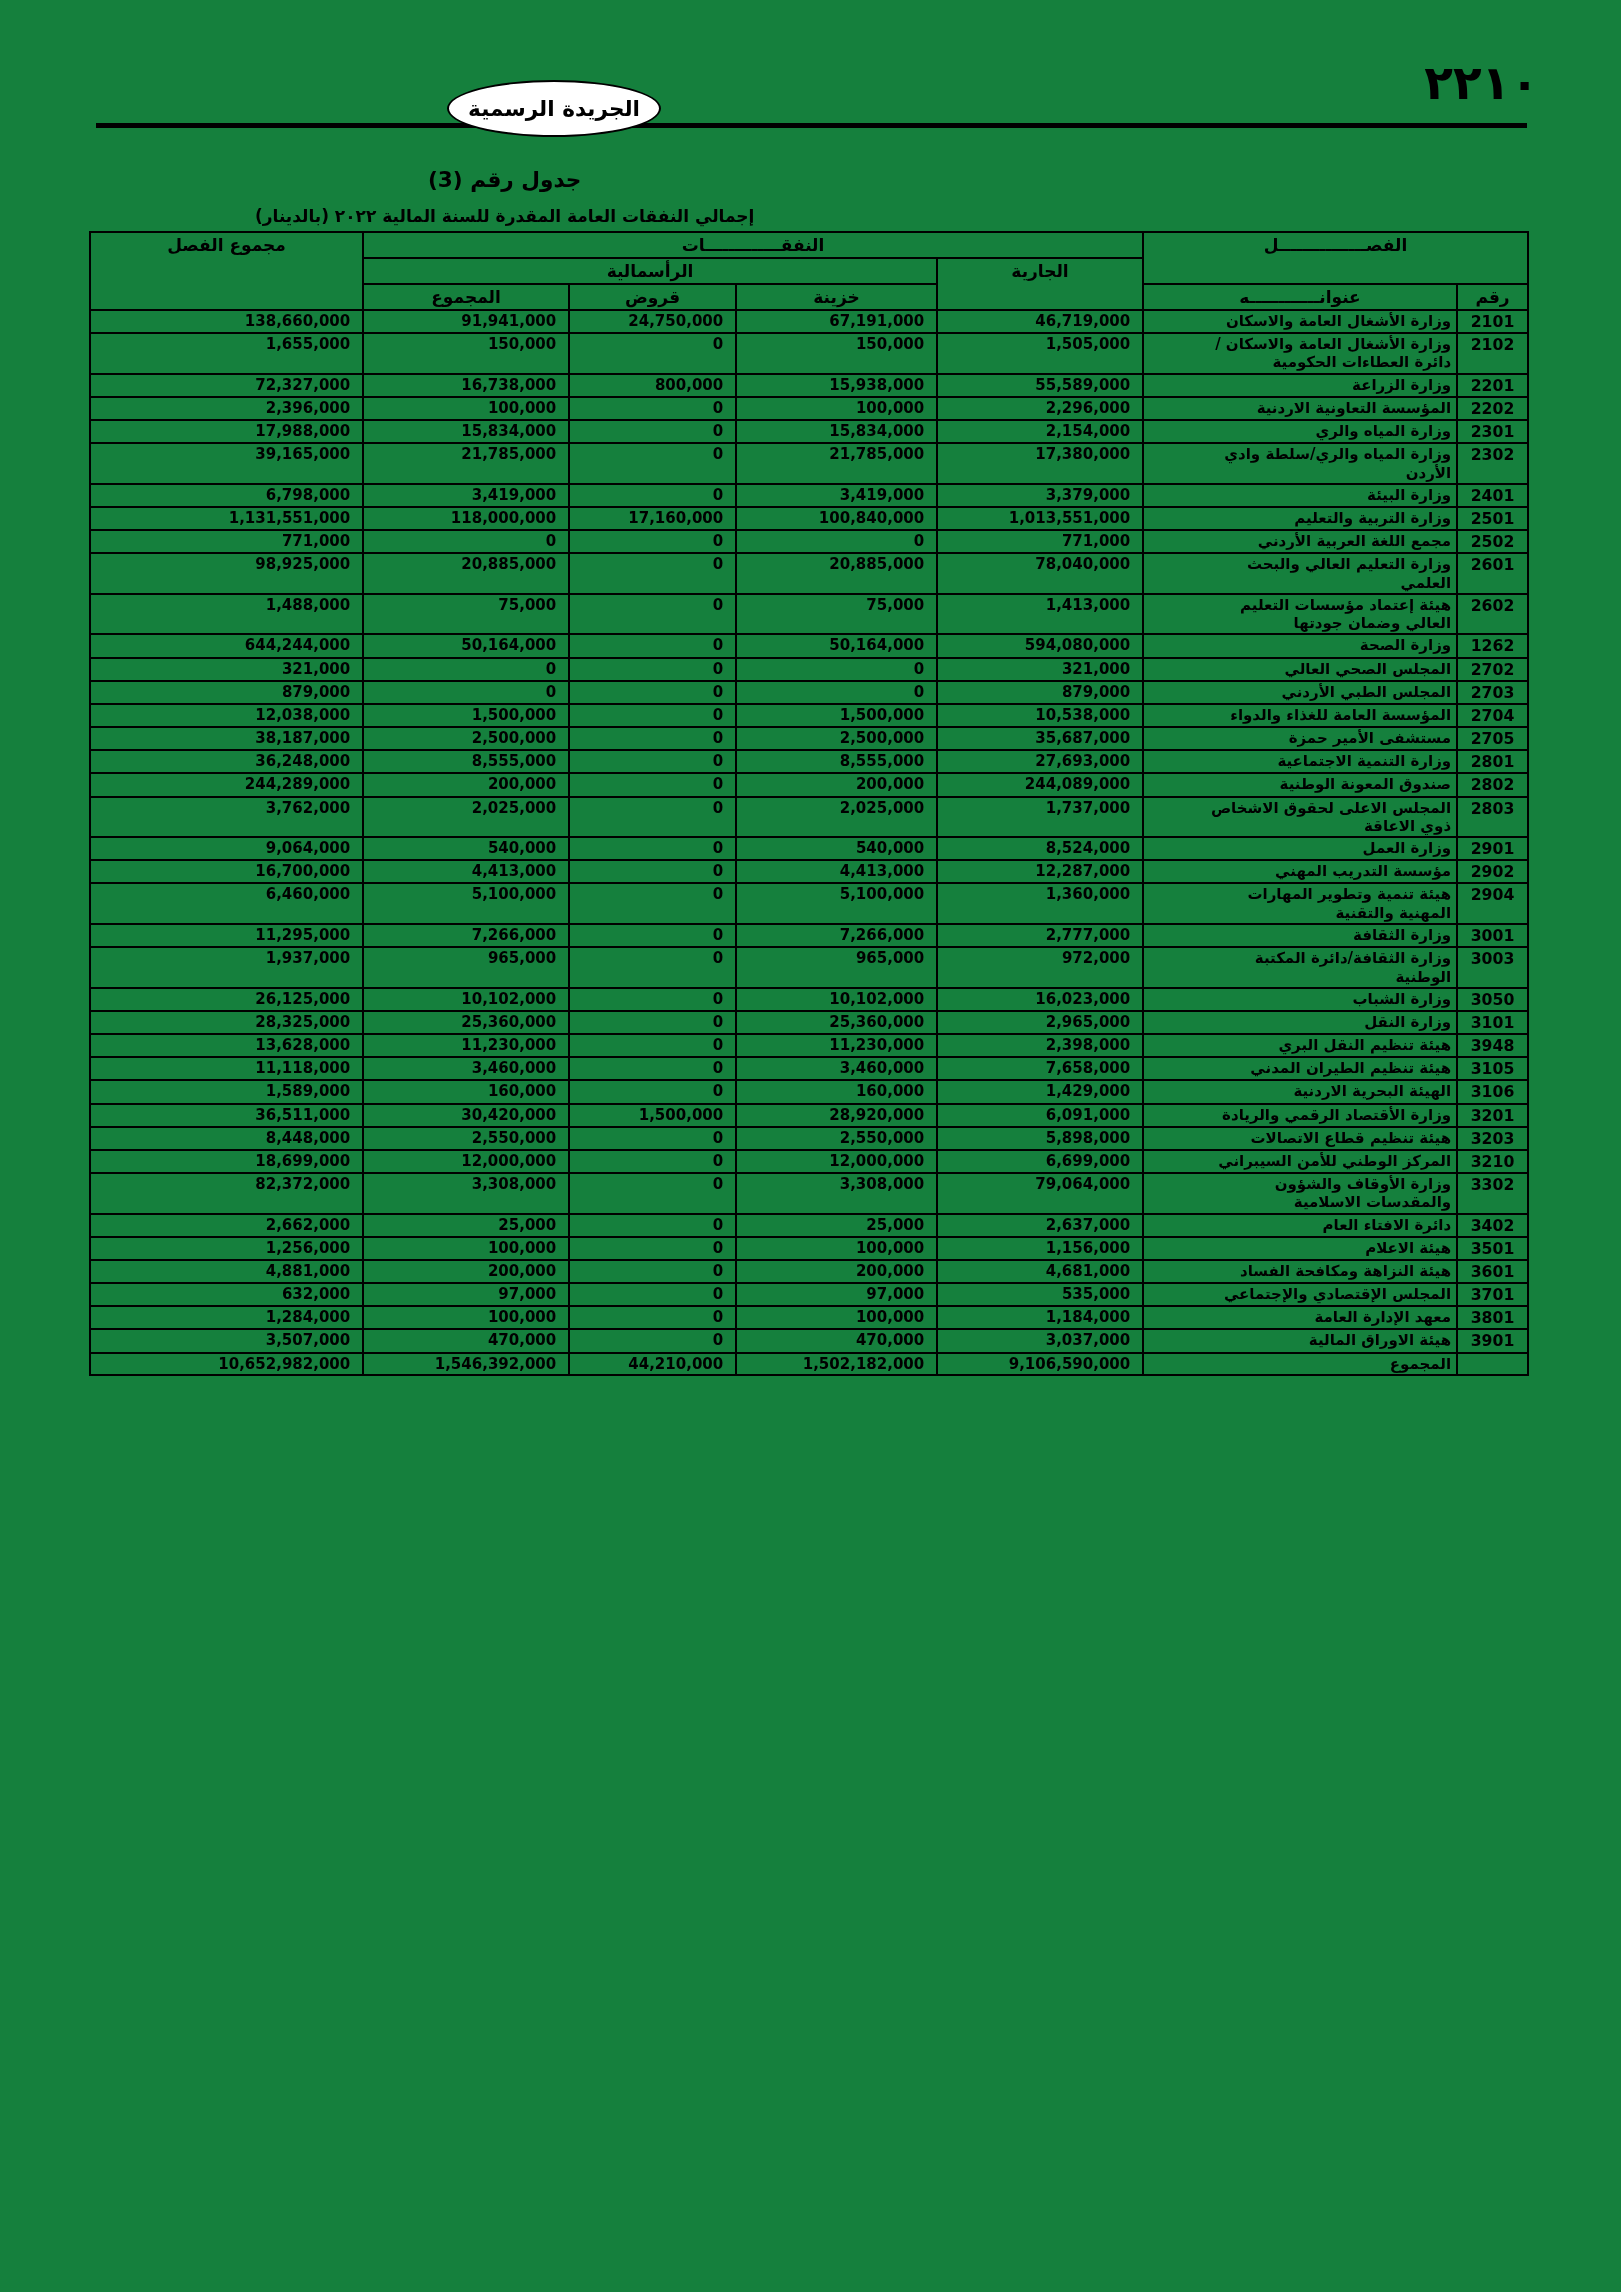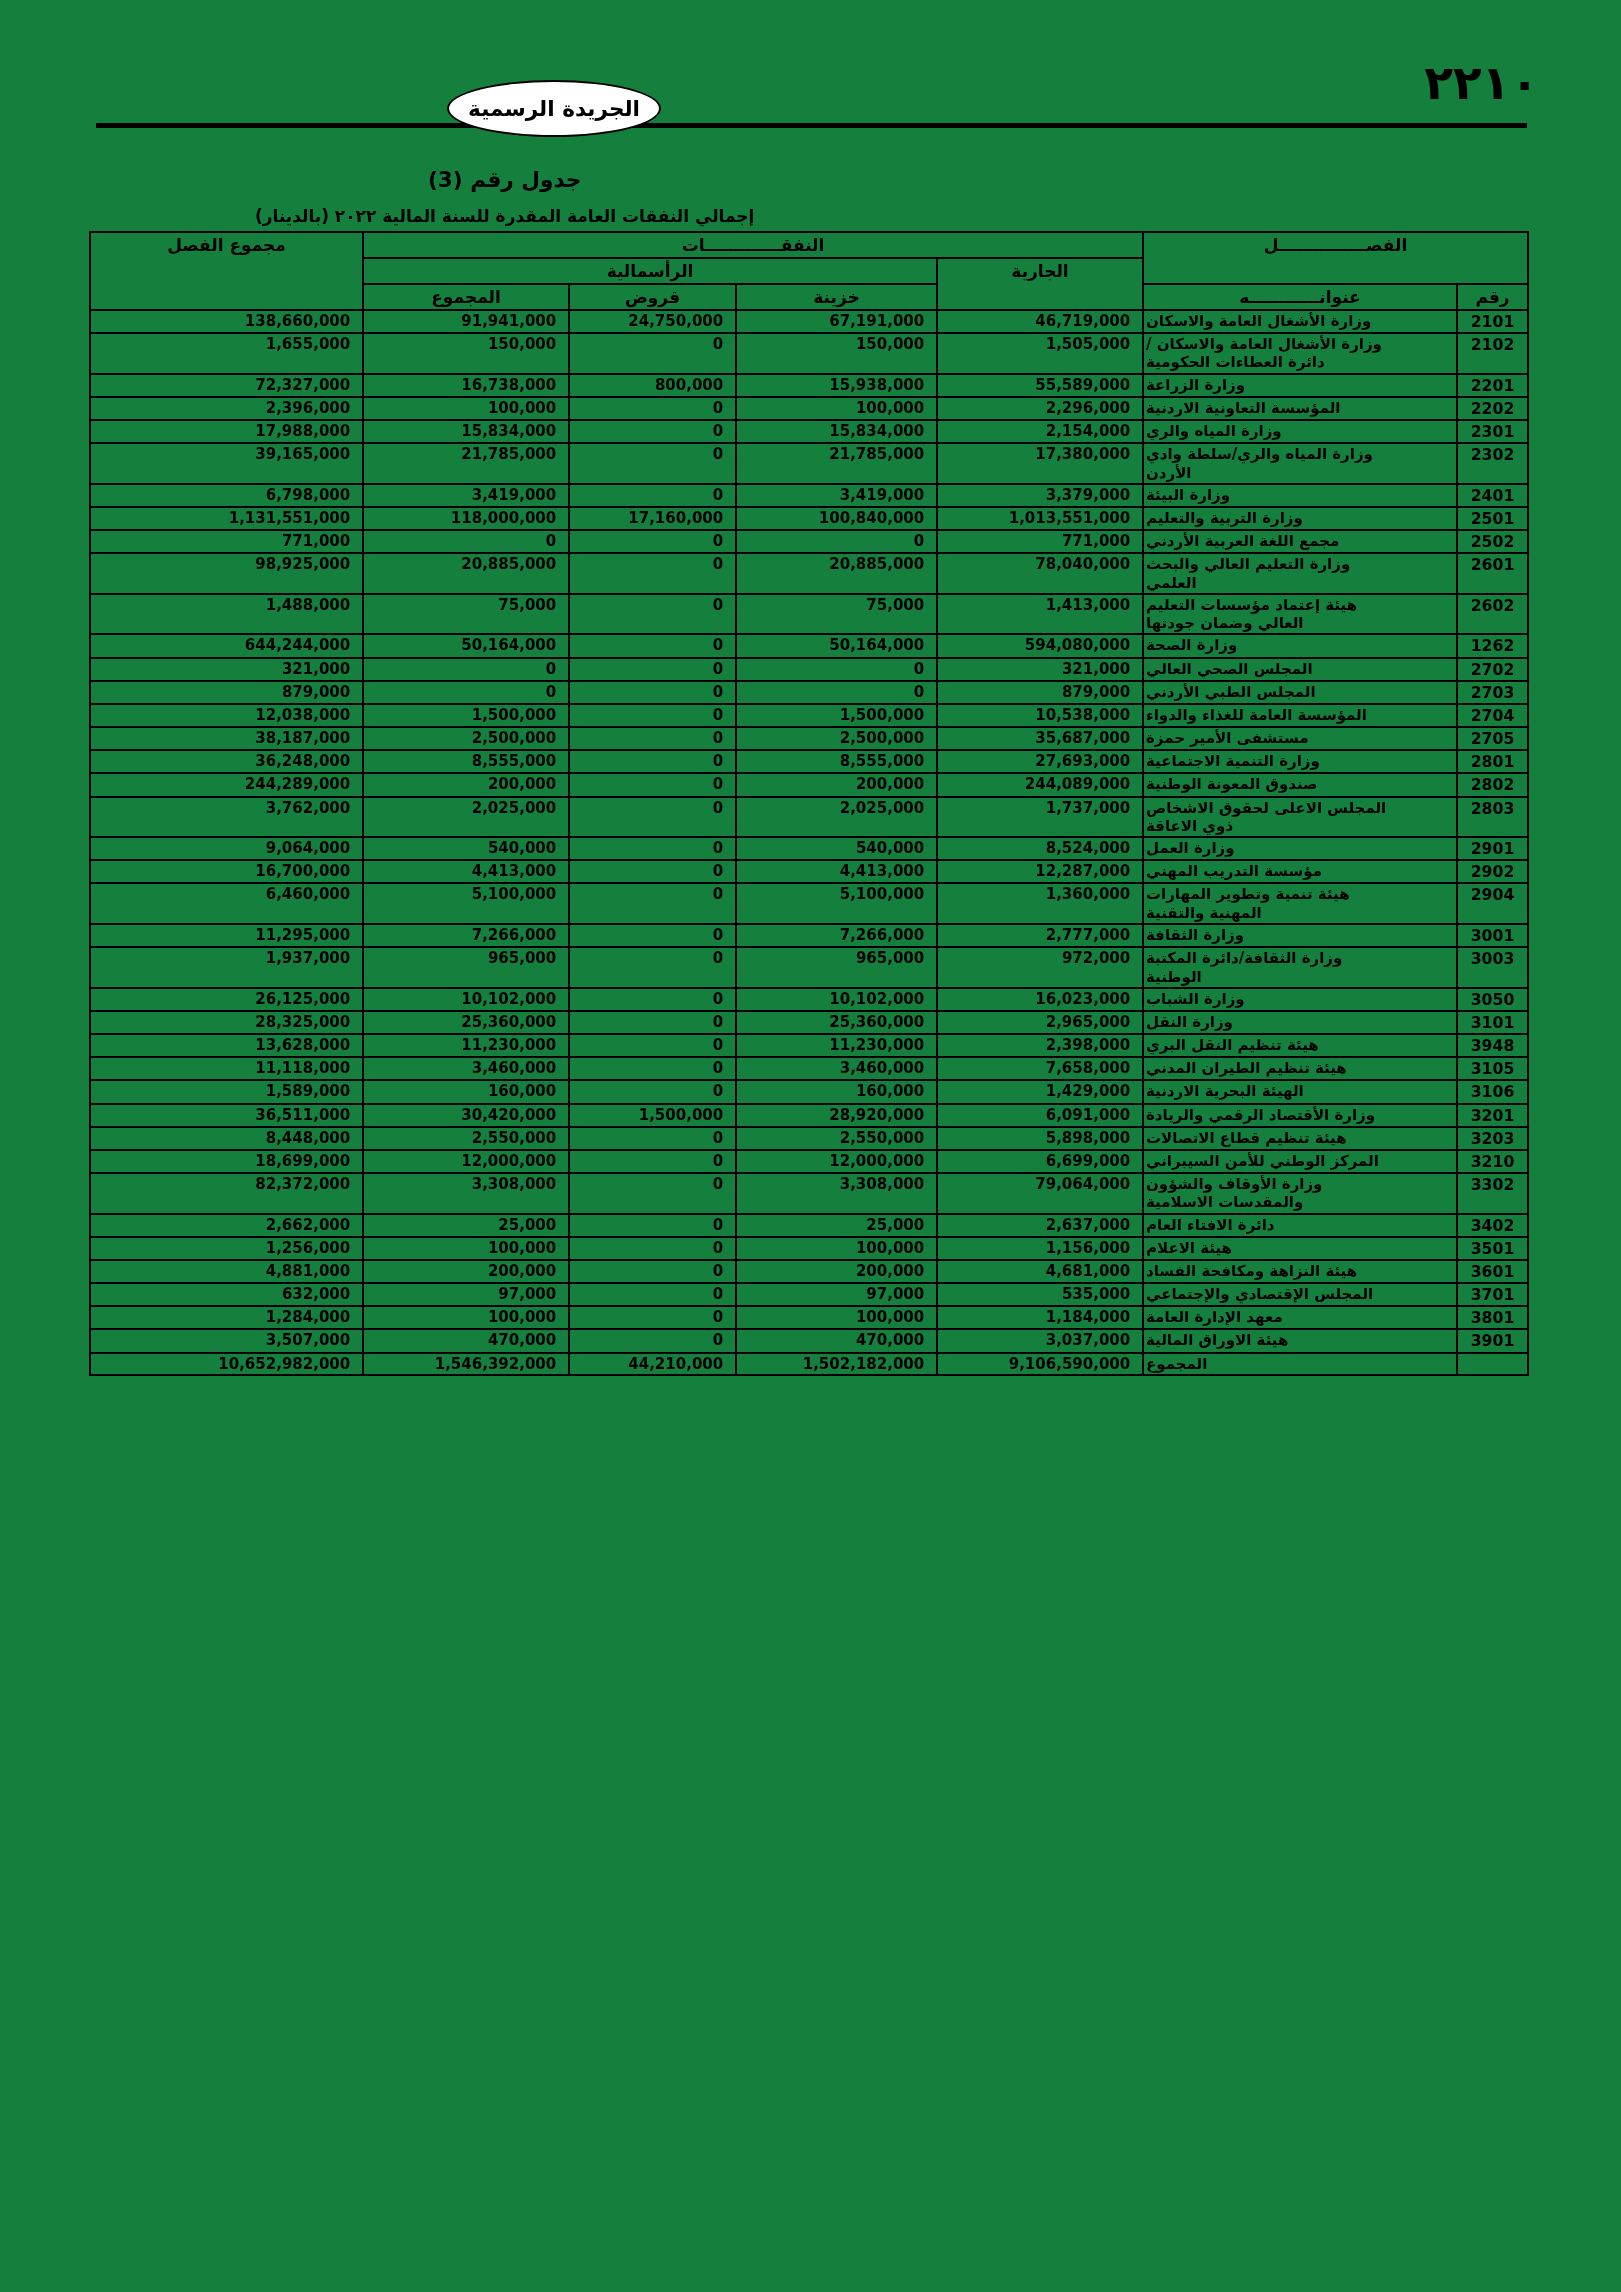--- a/index.html
+++ b/index.html
@@ -83,21 +83,21 @@
     vertical-align: top;
     padding: 1px 7.8px;
   }
   td.c-num {
     direction: ltr;
     text-align: center;
     font-size: 15.7px;
     white-space: nowrap;
   }
   td.c-title {
-    text-align: left;
+    text-align: right;
     white-space: pre-line;
     padding: 1px 4.9px 1px 2px;
     border-radius: 11px;
   }
   td.c-val {
     direction: ltr;
     text-align: right;
     white-space: nowrap;
     padding: 1px 11.8px 1px 2px;
   }

